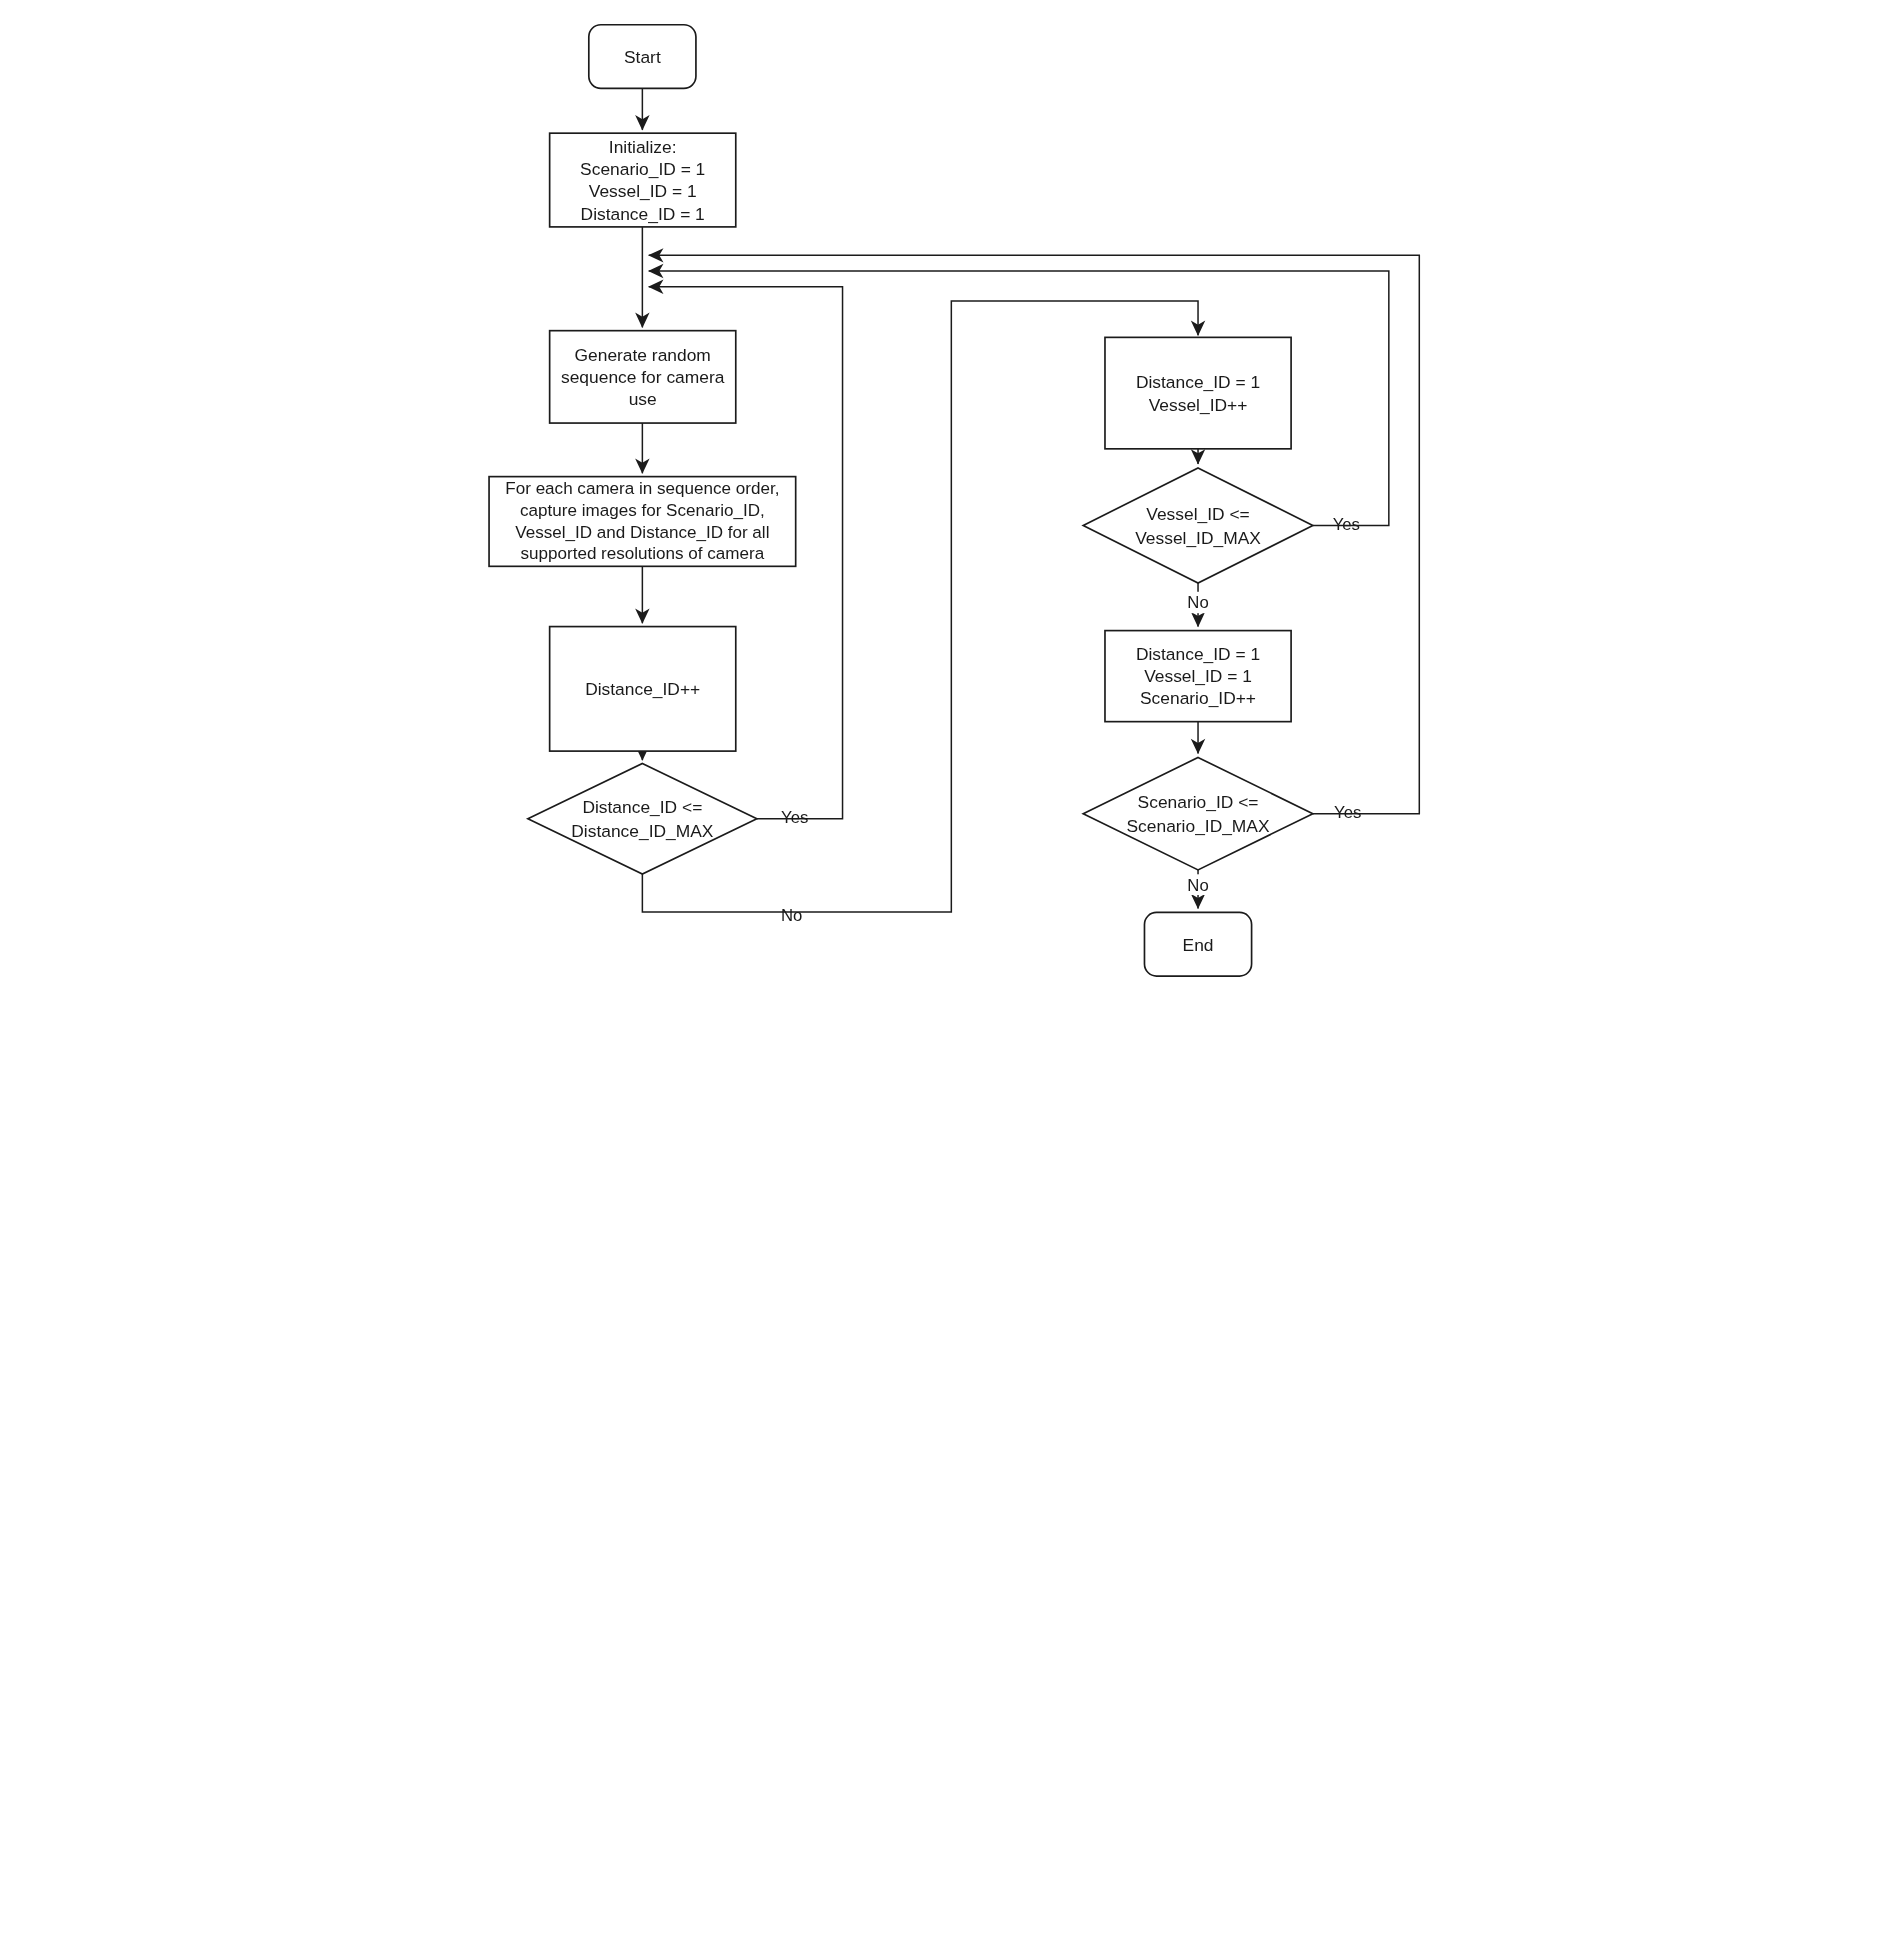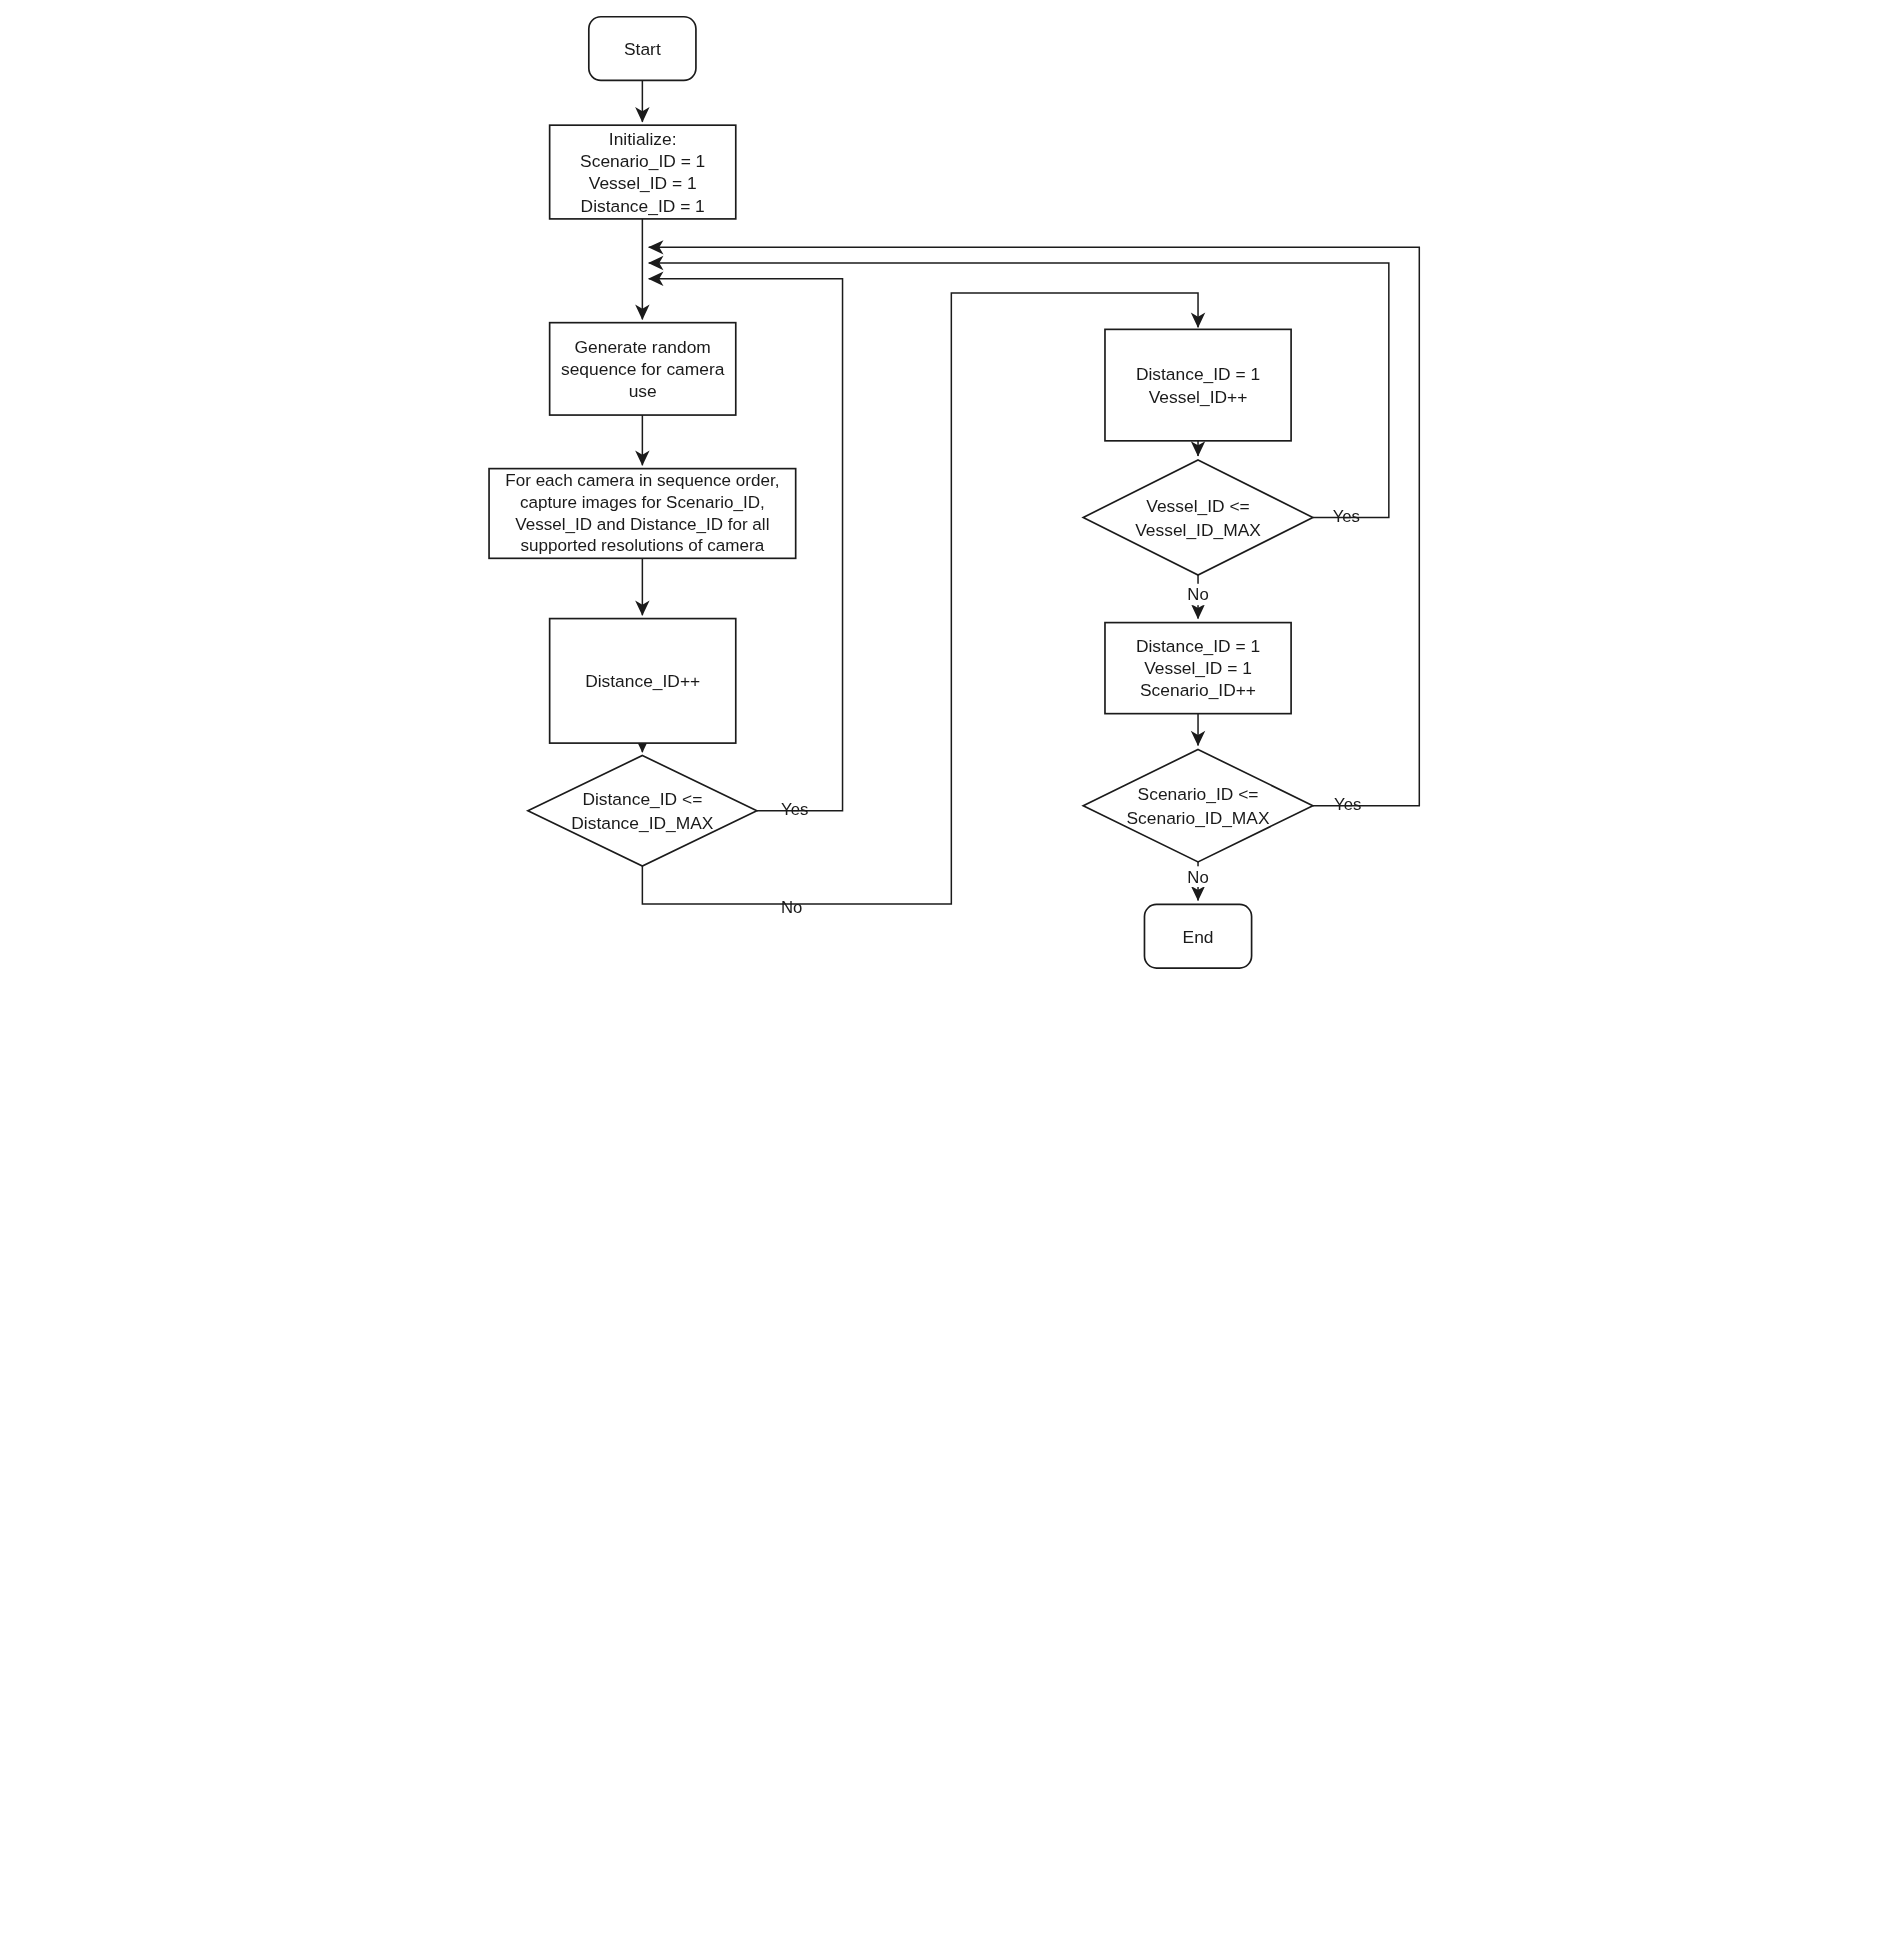--- a/index.html
+++ b/index.html
@@ -3,21 +3,21 @@
 <meta charset="utf-8">
 <style>
   html, body {
     margin: 0;
     padding: 0;
     background: #ffffff;
   }
   .page {
     width: 100%;
     max-width: 951px;
-    margin: 4px auto;
+    margin: 12px auto;
   }
   svg {
     display: block;
     width: 100%;
     height: auto;
     background: #ffffff;
   }
   .shape {
     fill: #ffffff;
     stroke: #1b1b1b;

